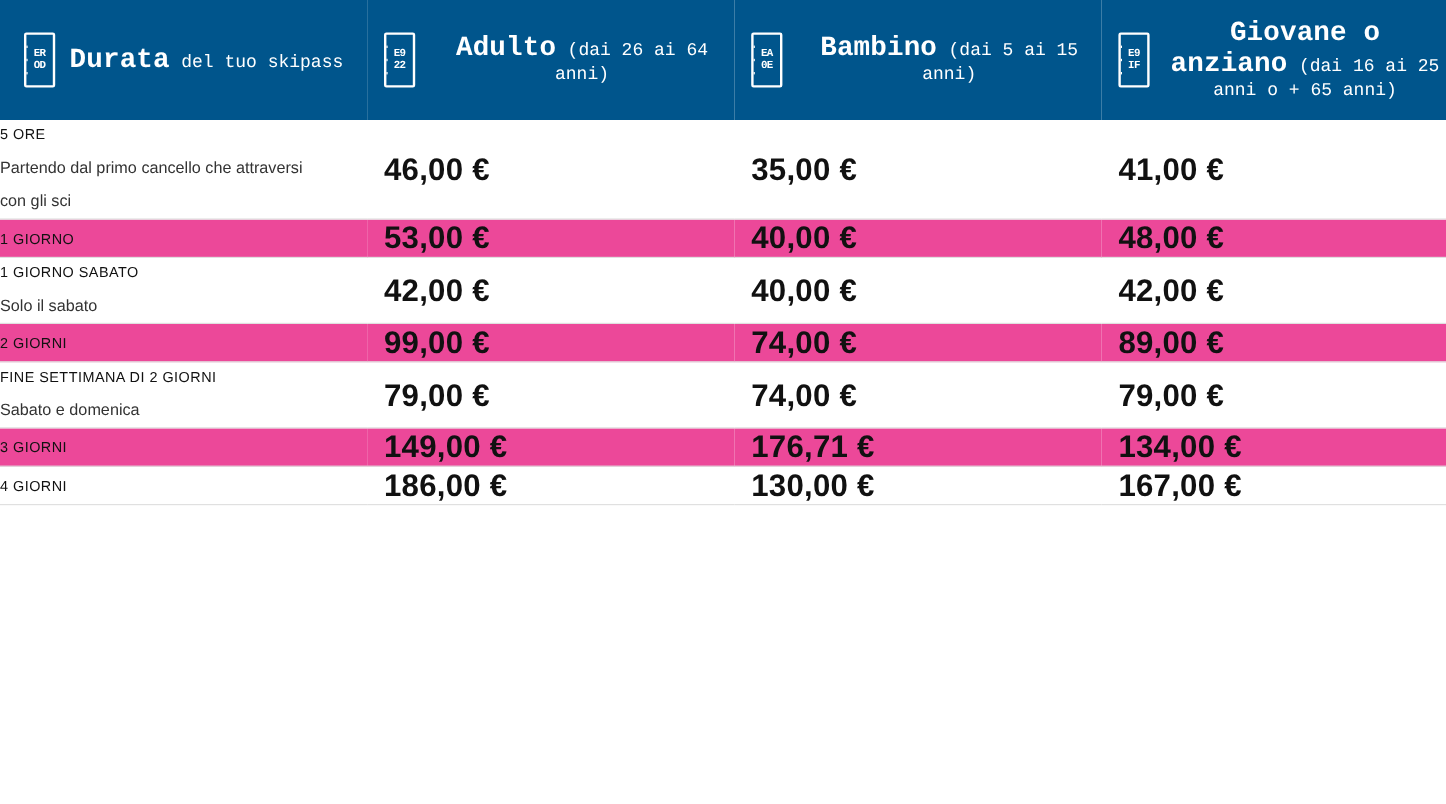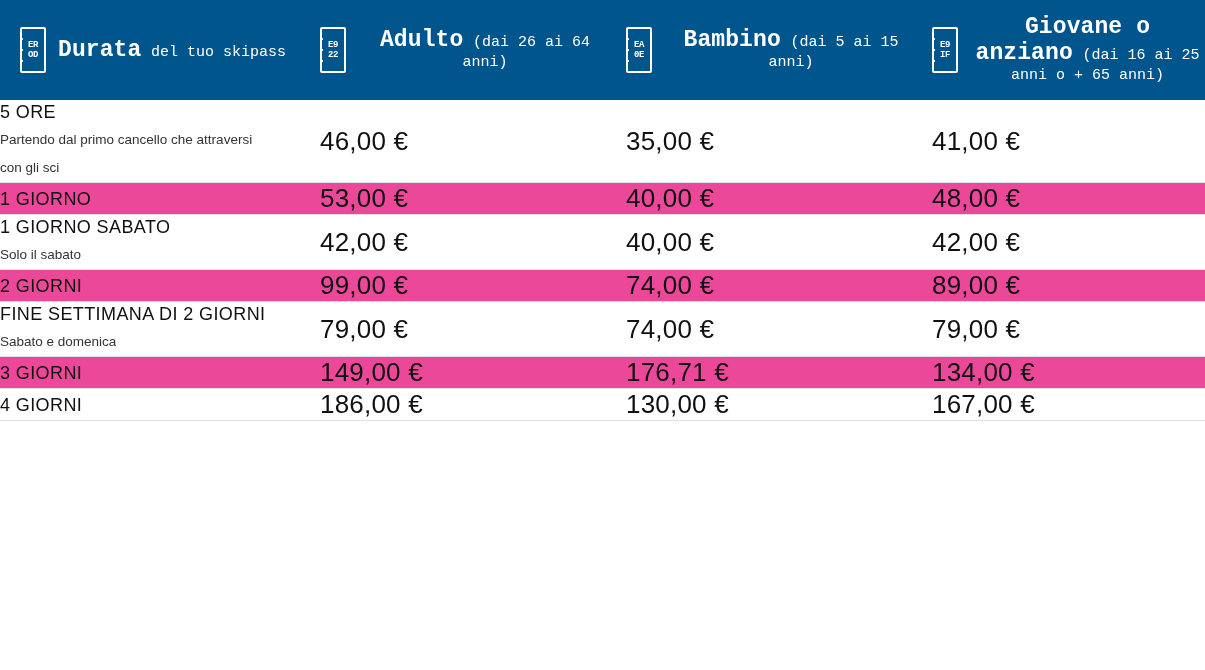--- a/index.html
+++ b/index.html
@@ -99,37 +99,37 @@
     background: #ec4899;
   }
   .body-row.plain td {
     background: #ffffff;
   }
 
   .dur-cell {
     padding: 14px 20px 16px 20px;
   }
   .dur-name {
-    font-size: 18px;
+    font-size: 12px;
     letter-spacing: 0.4px;
     color: #111111;
     line-height: 24px;
   }
   .dur-desc {
     font-size: 13.5px;
     color: #333333;
     line-height: 28px;
     margin-top: 2px;
     max-width: 270px;
   }
   .dur-desc:empty { display: none; }
 
   .price-cell {
     font-size: 26px;
-    font-weight: normal;
+    font-weight: bold;
     color: #111111;
     letter-spacing: 0.2px;
     padding: 10px 0 10px 0;
   }
   .col-adult.price-cell { padding-left: 14px; }
   .col-child.price-cell { padding-left: 14px; }
   .col-youth.price-cell { padding-left: 14px; }
 
   
   col.c-dur   { width: 306px; }

